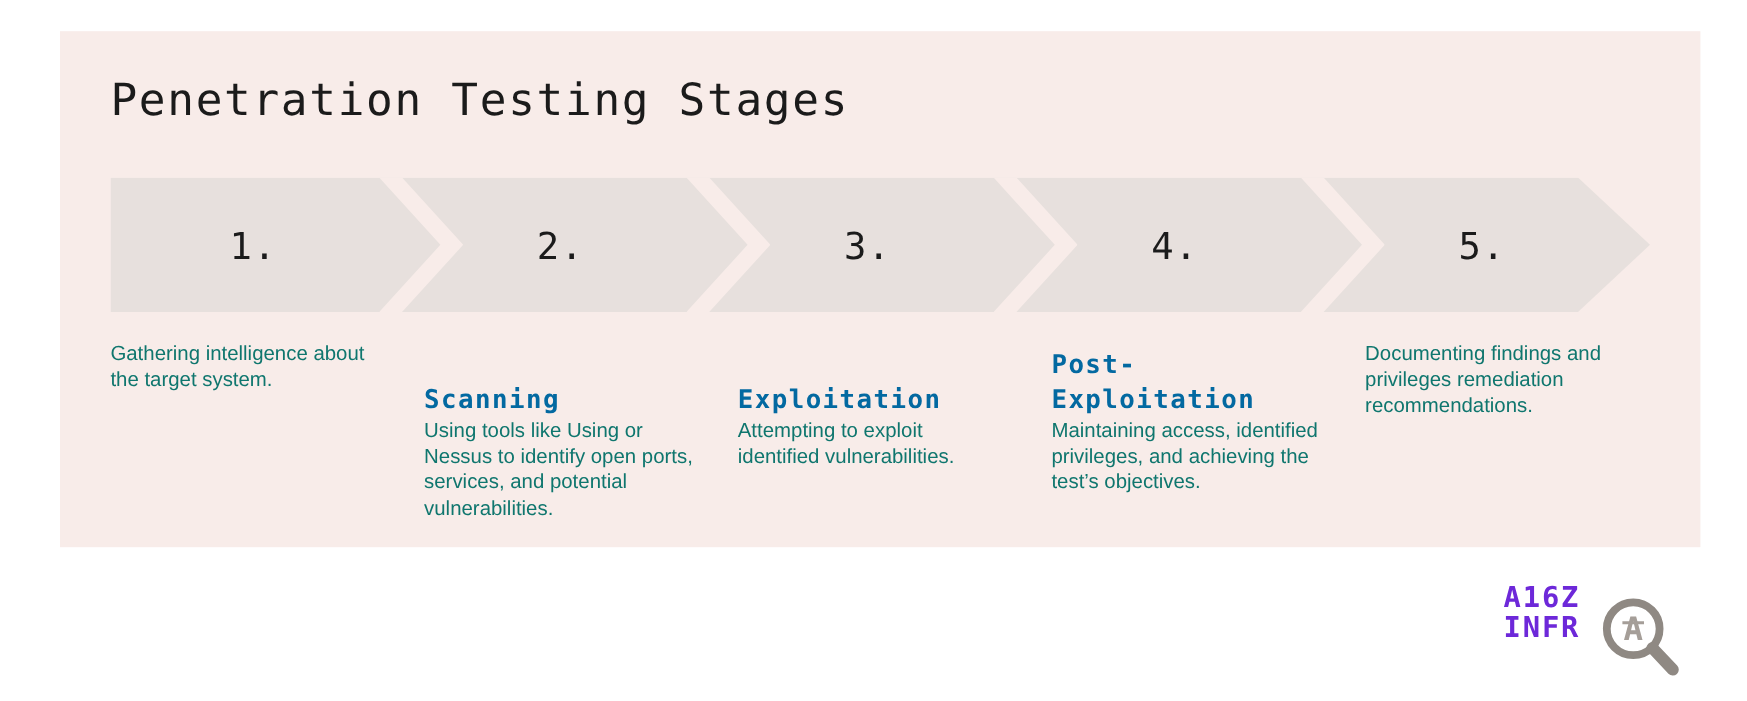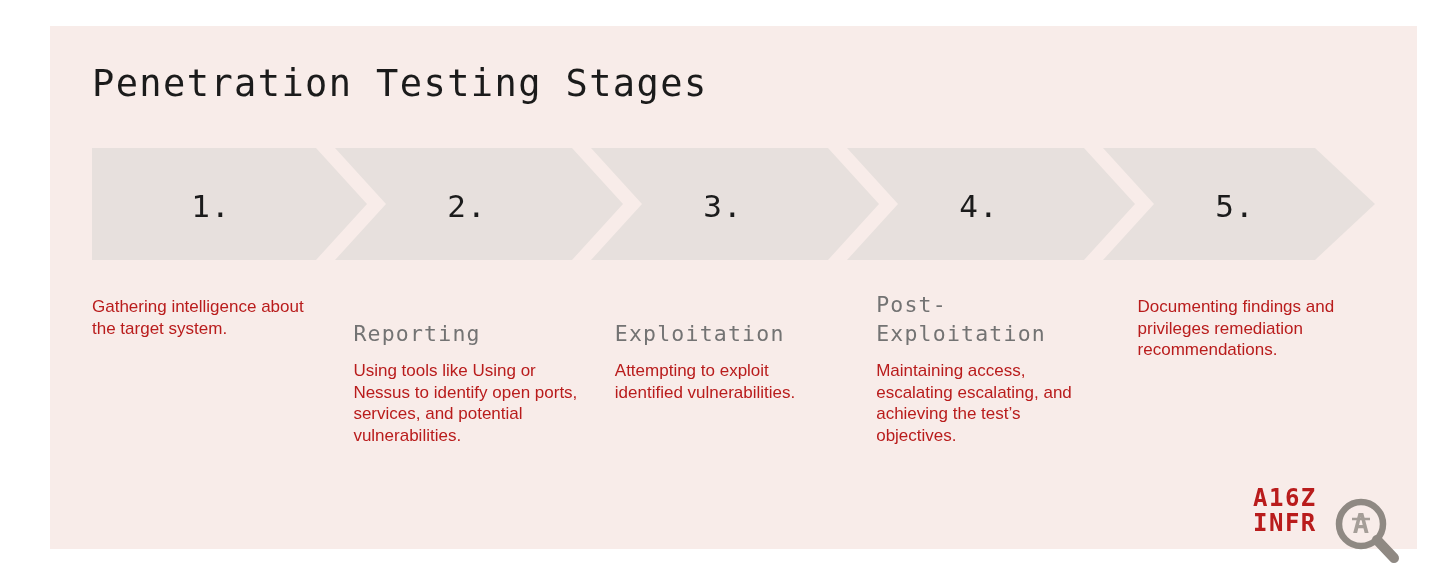--- a/index.html
+++ b/index.html
@@ -5,21 +5,21 @@
   * { margin: 0; padding: 0; box-sizing: border-box; }
   html, body {
     width: 1456px; height: 584px;
     background: #ffffff;
     font-family: "Liberation Sans", sans-serif;
     overflow: hidden;
   }
   .card {
     position: absolute;
     left: 50px; top: 26px;
-    width: 1367px; height: 523px;
+    width: 1367px; height: 430px;
     background: #f8ece9;
   }
   .title {
     position: absolute;
     left: 42px; top: 36px;
     font-family: "DejaVu Sans Mono", monospace;
     font-weight: 500;
     font-size: 37px;
     letter-spacing: 1.4px;
     color: #1b1b1b;
@@ -68,44 +68,43 @@
     width: 1283px;
     display: grid;
     grid-template-columns: repeat(5, 1fr);
     column-gap: 24px;
   }
   .stage-heading {
     min-height: 64px;
     display: flex;
     align-items: flex-end;
     font-family: "DejaVu Sans Mono", monospace;
-    font-weight: 400;
+    font-weight: 700;
     font-size: 21.5px;
     line-height: 29px;
     letter-spacing: 1.2px;
-    color: #737373;
+    color: #0369a1;
     white-space: pre-line;
   }
   .stage-desc {
-    margin-top: 12px;
     max-width: 225px;
     font-size: 17px;
     line-height: 21.7px;
-    color: #b91c1c;
+    color: #0f766e;
   }
   
   .watermark {
     position: absolute;
     left: 1203px; top: 460px;
     font-family: "DejaVu Sans Mono", monospace;
     font-weight: 700;
     font-size: 24px;
     line-height: 25px;
     letter-spacing: 1.5px;
-    color: #b91c1c;
+    color: #6d28d9;
   }
   .magnifier {
     position: absolute;
     left: 1280px; top: 466px;
     width: 84px; height: 100px;
   }
 </style>
 </head>
 <body>
 
@@ -123,31 +122,31 @@
     <div class="num num-3">3.</div>
     <div class="num num-4">4.</div>
     <div class="num num-5">5.</div>
   </div>
 
   <div class="stages">
     <div class="stage-col">
       <div class="stage-desc">Gathering intelligence about the target system.</div>
     </div>
     <div class="stage-col">
-      <div class="stage-heading">Reporting</div>
+      <div class="stage-heading">Scanning</div>
       <div class="stage-desc">Using tools like Using or Nessus to identify open ports, services, and potential vulnerabilities.</div>
     </div>
     <div class="stage-col">
       <div class="stage-heading">Exploitation</div>
       <div class="stage-desc">Attempting to exploit identified vulnerabilities.</div>
     </div>
     <div class="stage-col">
       <div class="stage-heading">Post-
 Exploitation</div>
-      <div class="stage-desc">Maintaining access, escalating escalating, and achieving the test’s objectives.</div>
+      <div class="stage-desc">Maintaining access, identified privileges, and achieving the test’s objectives.</div>
     </div>
     <div class="stage-col">
       <div class="stage-desc">Documenting findings and privileges remediation recommendations.</div>
     </div>
   </div>
 
   <div class="watermark">
     <div>A16Z</div>
     <div>INFR</div>
   </div>

